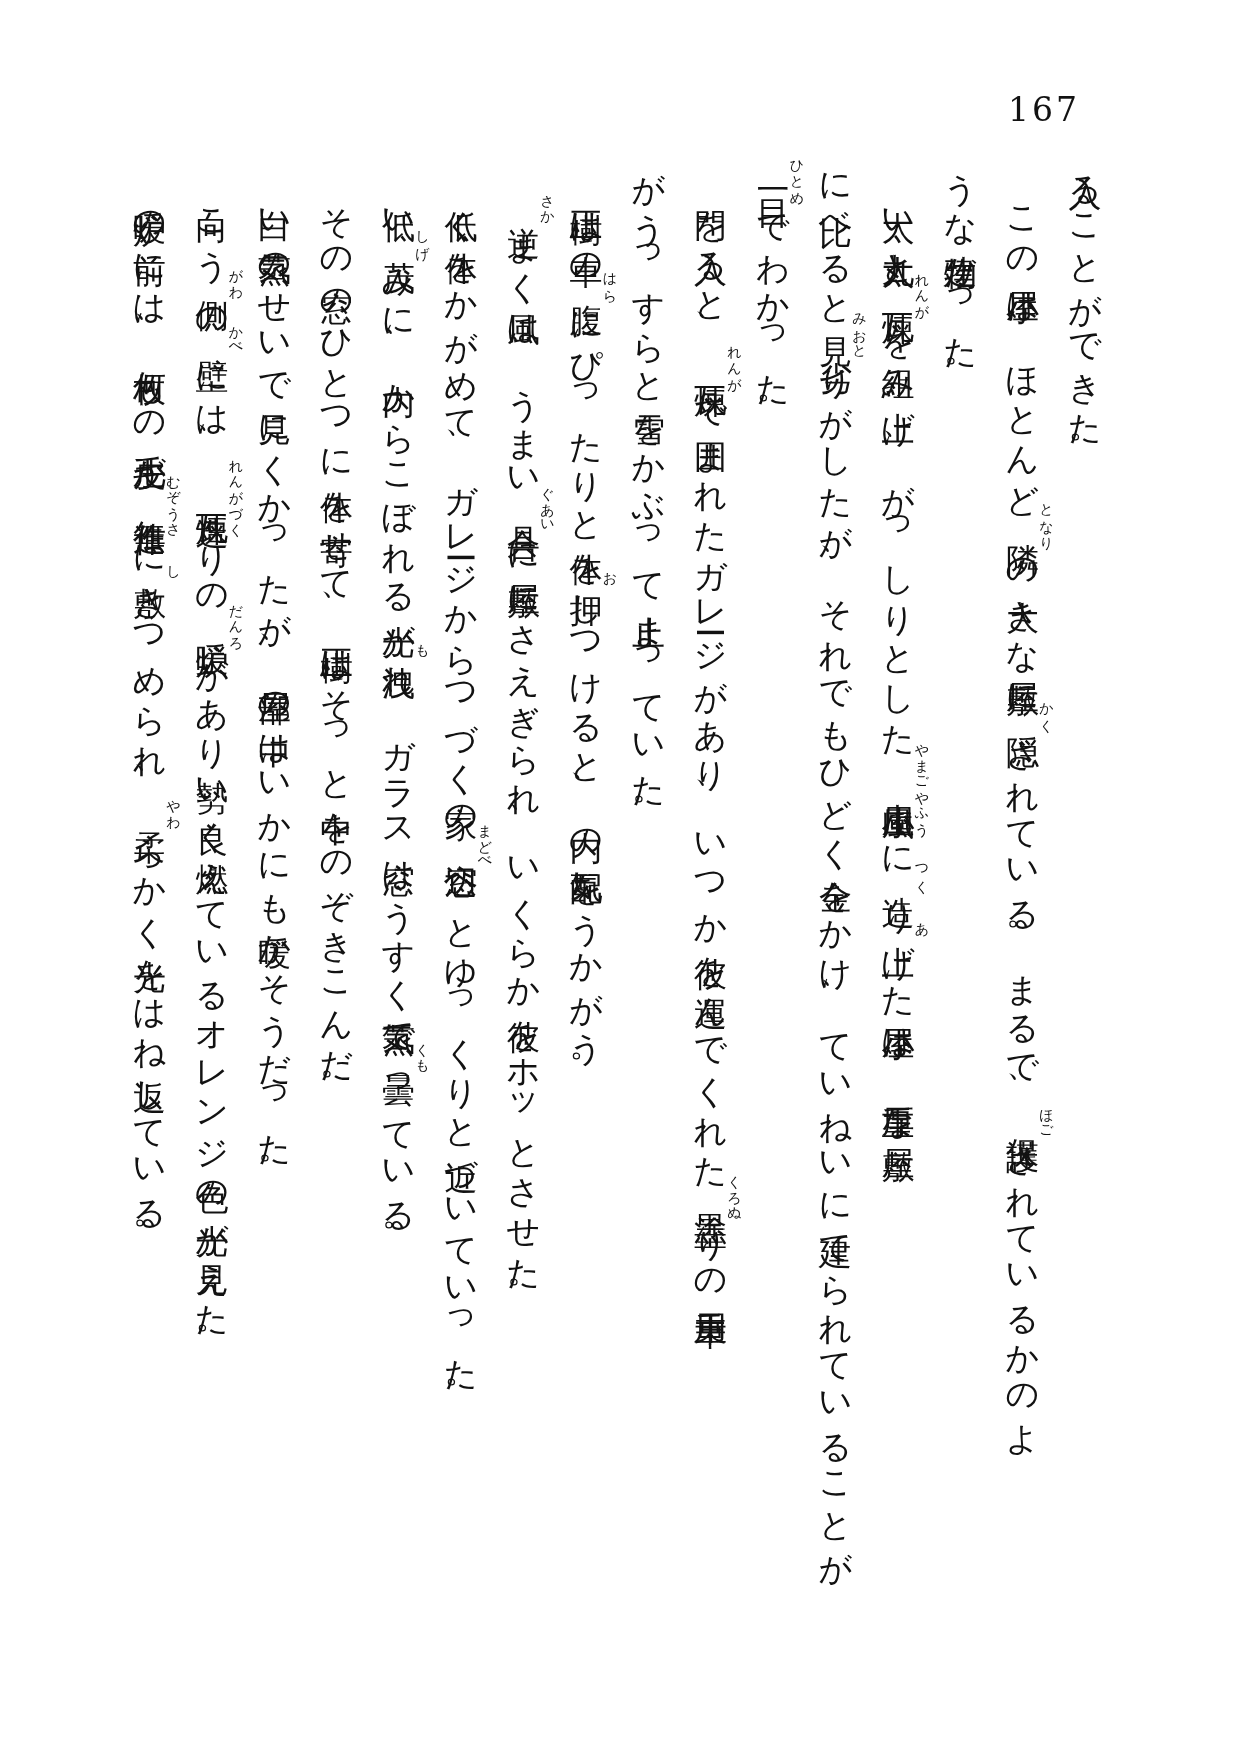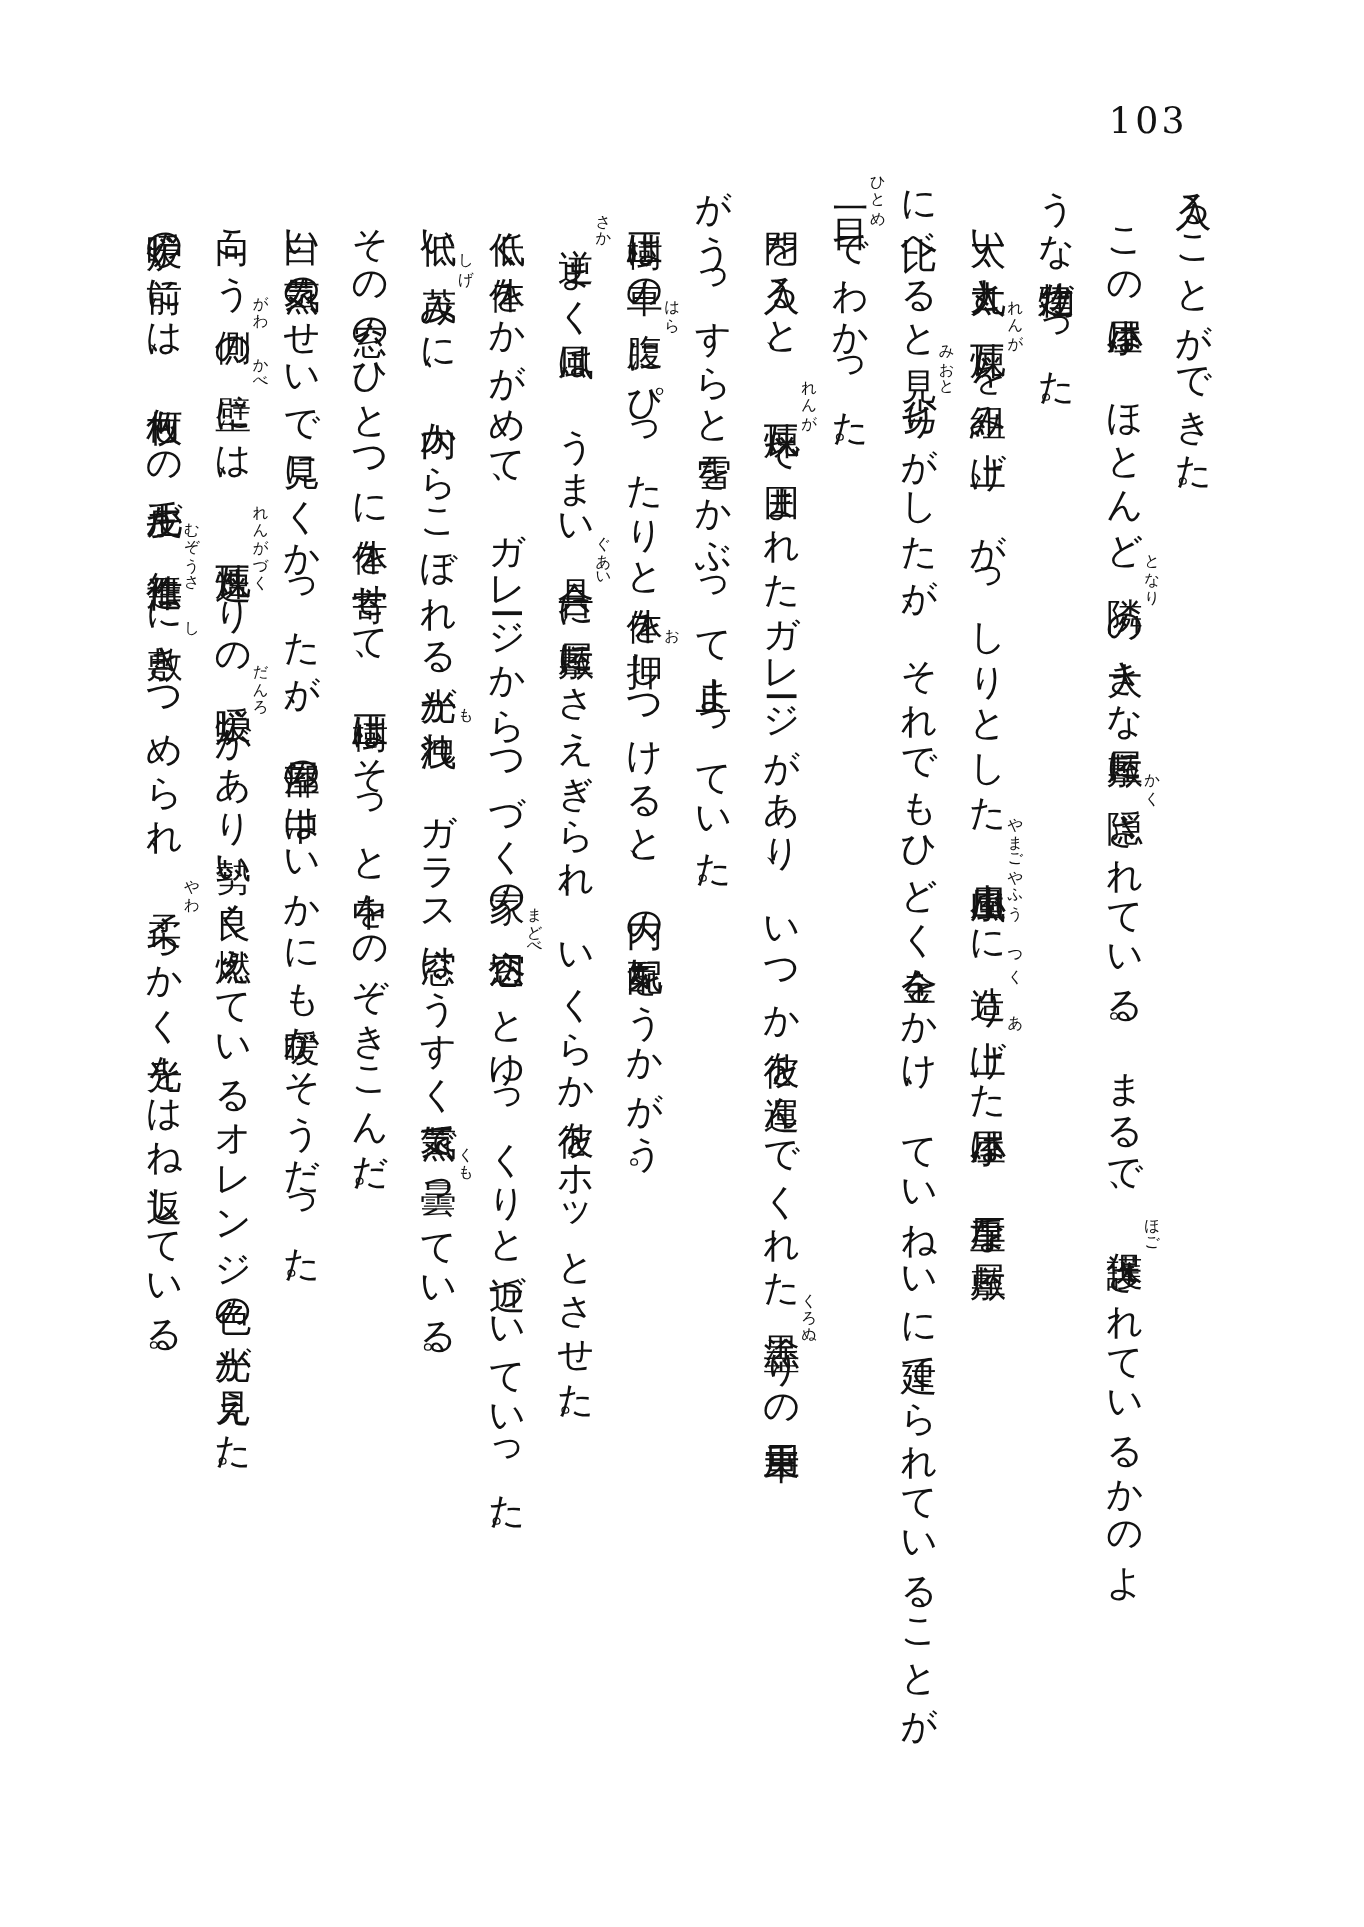--- a/index.html
+++ b/index.html
@@ -49,21 +49,21 @@
   rt {
     font-size: 14px;
     letter-spacing: 0;
     font-weight: normal;
   }
 </style>
 </head>
 <body>
 
 <div class="page">
-  <div class="page-number">103</div>
+  <div class="page-number">167</div>
   <div class="text-block">
       <p class="tcol">入ることができた。</p>
       <p class="tcol indent">この小屋は、ほとんど<ruby><span>隣</span><rt>となり</rt></ruby>の大きな屋敷に<ruby><span>隠</span><rt>かく</rt></ruby>されている。まるで、<ruby><span>保護</span><rt>ほご</rt></ruby>されているかのよ</p>
       <p class="tcol">うな建物だった。</p>
       <p class="tcol indent">太い丸太と<ruby><span>煉瓦</span><rt>れんが</rt></ruby>を組み上げ、がっしりとした<ruby><span>山小屋風</span><rt>やまごやふう</rt></ruby>に<ruby><span>造</span><rt>つく</rt></ruby>り<ruby><span>上</span><rt>あ</rt></ruby>げた小屋は、重厚な屋敷</p>
       <p class="tcol">に比べると<ruby><span>見</span><rt>み</rt></ruby><ruby><span>劣</span><rt>おと</rt></ruby>りがしたが、それでもひどく金をかけ、ていねいに建てられていることが</p>
       <p class="tcol"><ruby><span>一目</span><rt>ひとめ</rt></ruby>でわかった。</p>
       <p class="tcol indent">門を入ると、<ruby><span>煉瓦</span><rt>れんが</rt></ruby>で囲まれたガレージがあり、いつか彼を運んでくれた<ruby><span>黒塗</span><rt>くろぬ</rt></ruby>りの乗用車</p>
       <p class="tcol">がうっすらと雪をかぶって止まっていた。</p>
       <p class="tcol indent">正樹は車の<ruby><span>腹</span><rt>はら</rt></ruby>にぴったりと体を<ruby><span>押</span><rt>お</rt></ruby>しつけると、内の気配をうかがう。</p>

